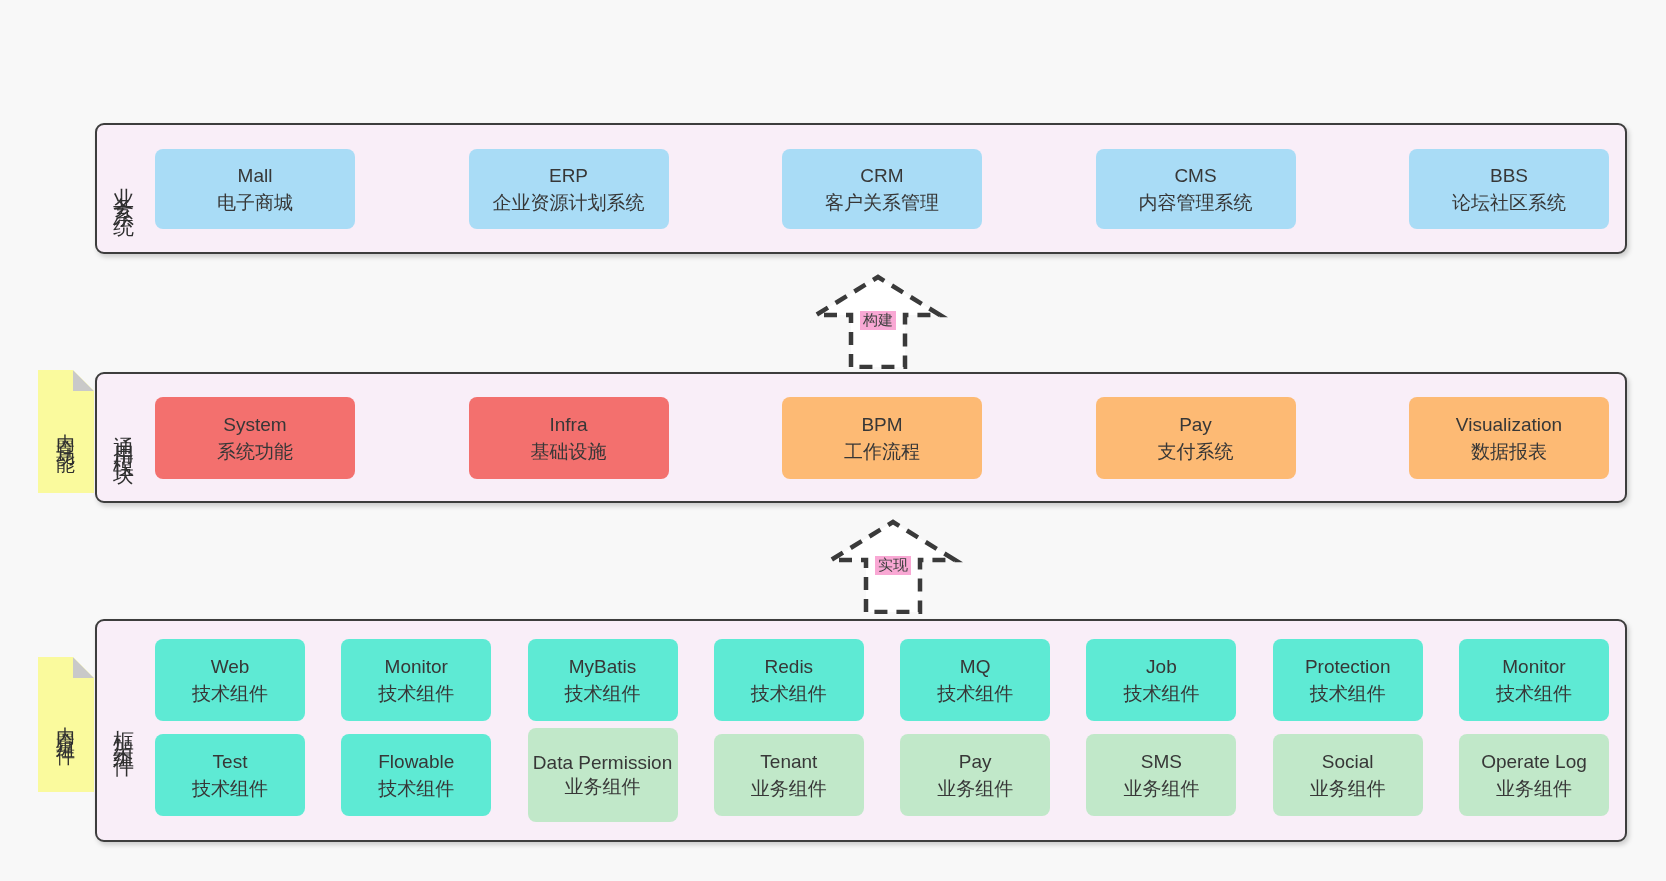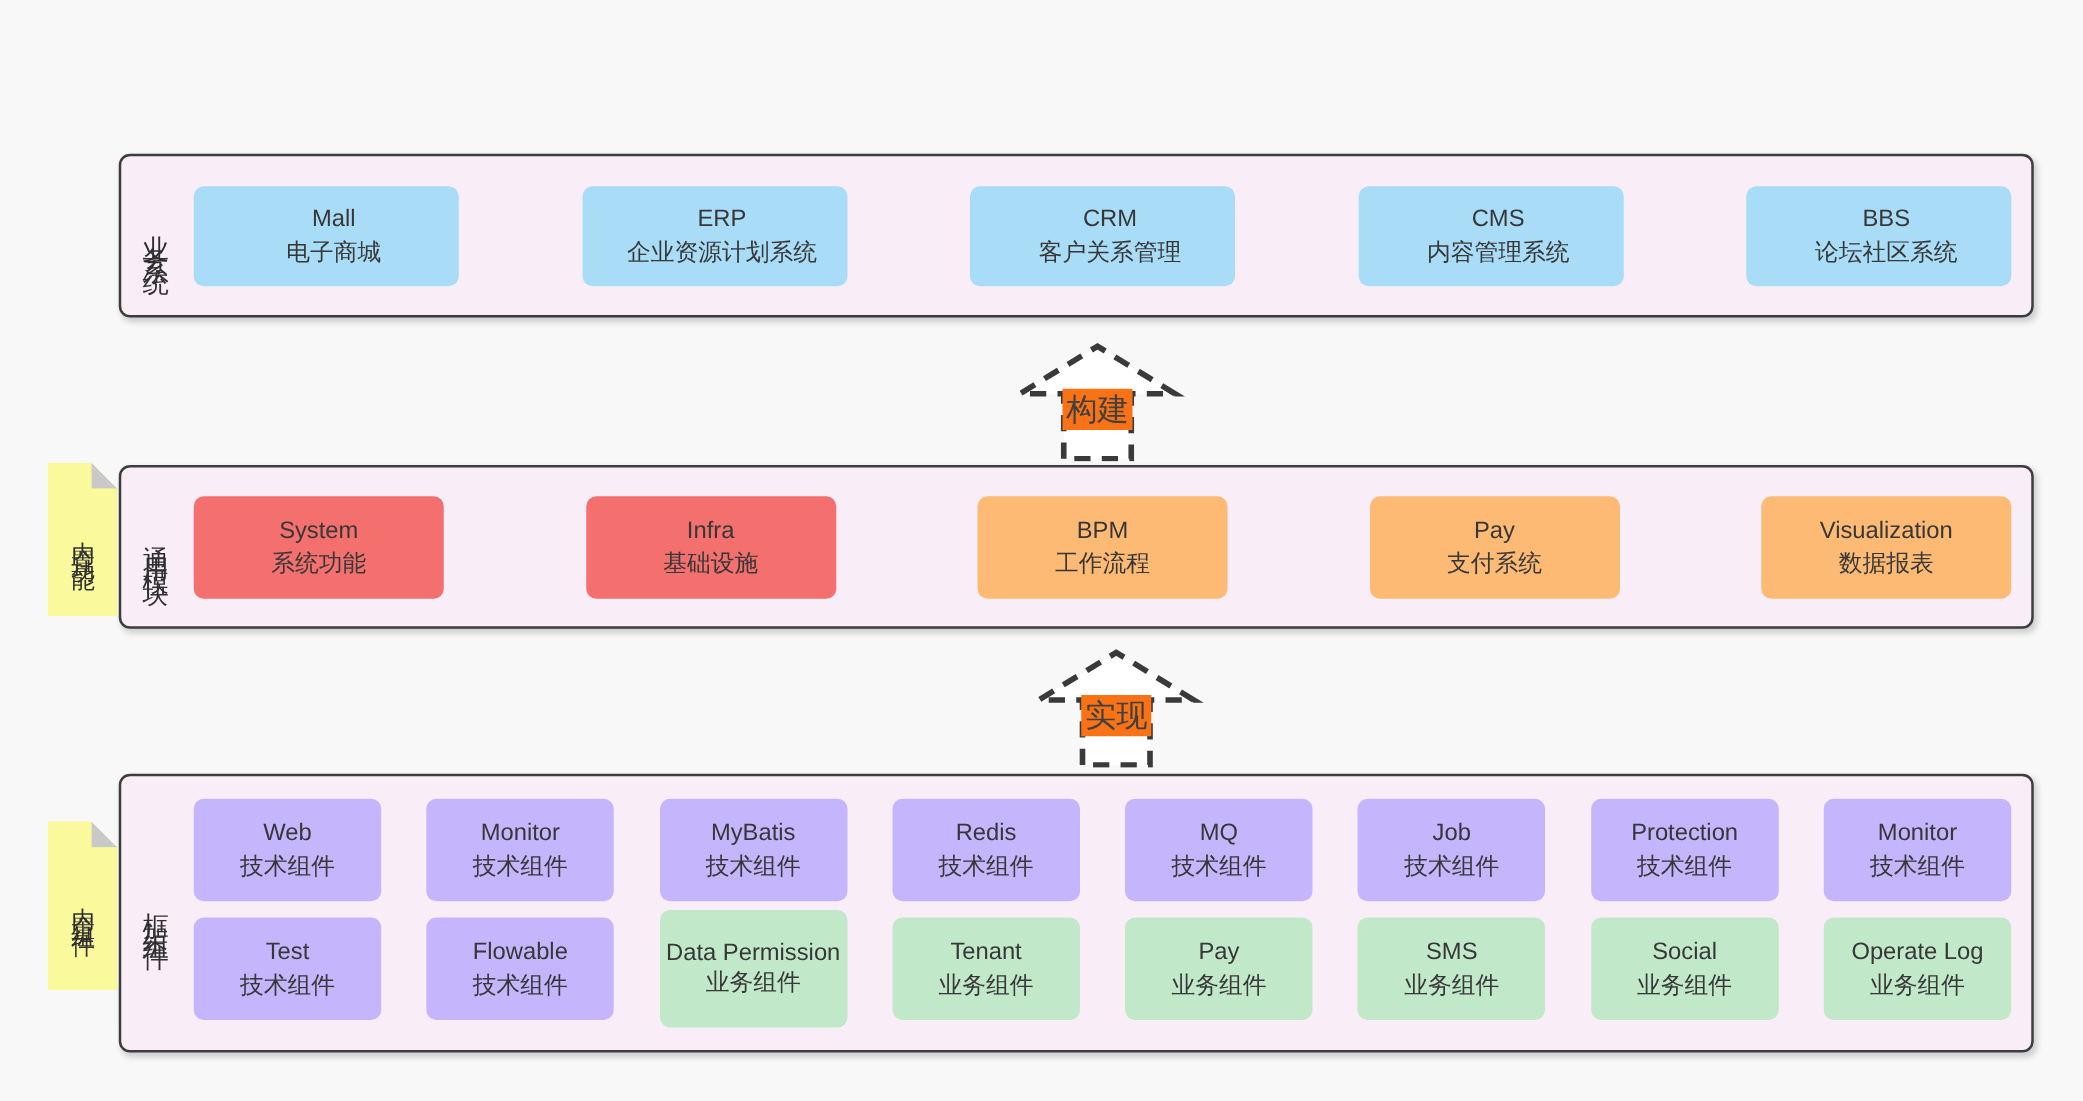--- a/index.html
+++ b/index.html
@@ -39,24 +39,24 @@
 
   .box{
     border-radius:8px;display:flex;flex-direction:column;
     align-items:center;justify-content:center;text-align:center;
     font-size:19px;line-height:27px;color:#373737;
   }
   .w200{width:200px;height:80px;}
   .band-modules .w200{height:82px;}
   .w150{width:150px;height:82px;}
   .box.tall{height:94px;line-height:24px;padding:2px 0;box-sizing:border-box;}
-  .blue{background:#a9dcf6;padding-left:12px;}
+  .blue{background:#a9dcf6;}
   .red{background:#f3706e;}
   .pink{background:#fdba74;}
-  .green{background:#c4b5fd;}
+  .green{background:#5eead4;}
   .lightgreen{background:#c1e8c9;}
 
   
   .sticky{
     position:absolute;left:38px;width:56px;background:#fafa9d;
     clip-path:polygon(0 0,calc(100% - 21px) 0,100% 21px,100% 100%,0 100%);
     display:flex;align-items:center;justify-content:center;
     z-index:0;
   }
   .sticky-modules{top:370px;height:123px;}
@@ -67,21 +67,21 @@
   }
   .sticky .vlabel{font-size:19px;letter-spacing:7px;}
 
   
   .arrow{position:absolute;width:140px;height:98px;z-index:2;}
   .arrow-1{left:808px;top:271px;}
   .arrow-2{left:823px;top:516px;}
   .arrow svg{display:block;width:140px;height:98px;}
   .arrow-label{
     position:absolute;left:50%;top:40px;transform:translateX(-50%);
-    background:#f97316;padding:0 3px;font-size:25px;color:#404040;
+    background:#f9a8d4;padding:0 3px;font-size:15px;color:#404040;
     white-space:nowrap;
   }
 </style>
 </head>
 <body>
 
 <div class="sticky sticky-modules">
   <span class="fold"></span>
   <span class="vlabel">内置功能</span>
 </div>

